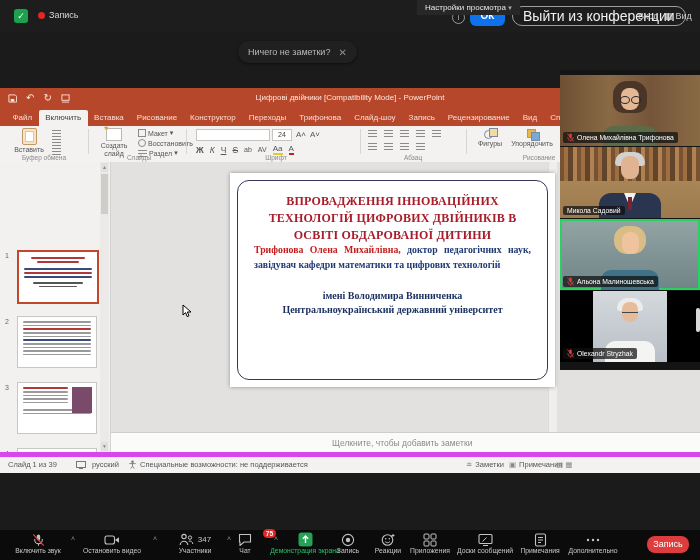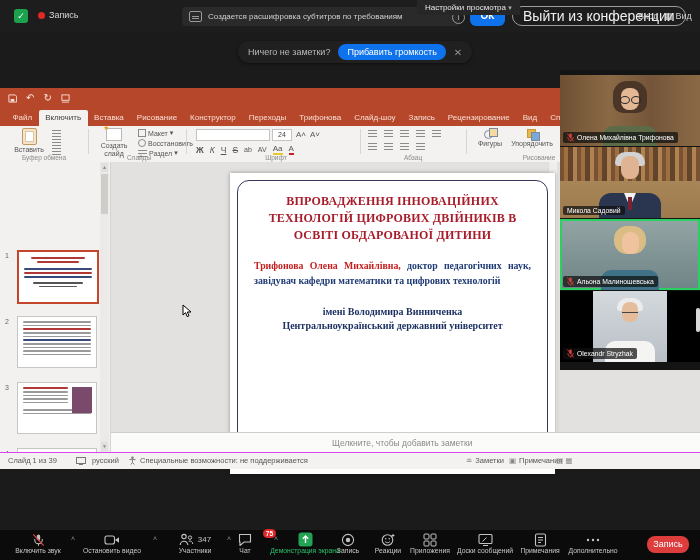--- a/index.html
+++ b/index.html
@@ -72,31 +72,31 @@
   .thumbs{position:absolute;top:74px;left:0;width:110px;height:290px;background:#f2f1f0;border-right:1px solid #d5d3d1;overflow:hidden;}
   .tnum{position:absolute;left:5px;font-size:7px;color:#666;}
   .tbox{position:absolute;left:17px;width:78px;height:50px;background:#fff;border:1px solid #c8c6c4;overflow:hidden;cursor:pointer;}
   .tbox.sel{border:2px solid #c4472b;}
   .ln{height:2px;border-radius:1px;margin:2px 5px 0;}
   .lr{background:#b23737;} .lb{background:#3a4a7a;} .lg{background:#9a9a9a;height:1.5px;} .ld{background:#555;height:1.5px;}
   .tscroll{position:absolute;right:1px;top:0;width:9px;height:100%;background:#eceae8;}
   .tscroll .ar{position:absolute;left:1px;width:7px;height:9px;color:#888;font-size:5px;line-height:9px;text-align:center;background:#e2e0de;}
   .sscroll{position:absolute;left:548px;top:74px;width:8px;height:270px;background:#efeeec;border-left:1px solid #ddd;}
 
-  .slide{position:absolute;left:230px;top:85px;width:325px;height:301px;background:#fff;box-shadow:0 0 4px rgba(0,0,0,.35);
+  .slide{position:absolute;left:230px;top:85px;width:325px;height:214px;background:#fff;box-shadow:0 0 4px rgba(0,0,0,.35);
          font-family:"Liberation Serif",serif;cursor:default;}
   .frame{position:absolute;inset:7px;border:1px solid #37375c;border-radius:12px;pointer-events:none;}
   .stitle{margin:20px 26px 0;text-align:center;font-weight:bold;font-size:12px;line-height:1.4;color:#a81d2b;letter-spacing:.2px;}
   .sauth{margin:20px 24px 0;text-align:justify;font-weight:bold;font-size:9.8px;line-height:1.5;color:#1f3a75;}
   .sauth b{color:#c41e1e;}
   .sinst{margin-top:16px;text-align:center;font-weight:bold;font-size:10px;line-height:1.45;color:#1d3263;}
 
   .notesbar{position:absolute;left:111px;top:344px;width:589px;height:20px;background:#fbfbfa;border-top:1px solid #d0cecb;}
   .notesbar .ph{position:absolute;left:221px;top:5px;font-size:8.5px;color:#8a8a8a;}
-  .statusbar{position:absolute;left:0;top:364px;width:700px;height:16px;background:#f3f2f1;border-top:1px solid #d946ef;
+  .statusbar{position:absolute;left:0;top:364px;width:700px;height:16px;background:#f3f2f1;border-top:5px solid #d946ef;
              font-size:7.5px;color:#565656;text-decoration:underline;}
   .statusbar .it{position:absolute;top:3px;display:flex;align-items:center;gap:3px;white-space:nowrap;}
 
   .cursor{position:absolute;left:182px;top:304px;z-index:15;}
 
   
   .vp{position:absolute;right:0;top:70px;width:140px;height:300px;background:#141414;z-index:10;}
   .vt{position:absolute;left:0;width:140px;height:71px;overflow:hidden;background:#333;}
   .vt.active{outline:2px solid #2ad061;outline-offset:-2px;}
   .plabel{position:absolute;left:3px;bottom:3px;display:flex;align-items:center;gap:3px;background:rgba(15,15,15,.72);
@@ -123,57 +123,53 @@
 <body>
 
 <div id="stage">
 
   <div class="topbar">
     <div class="shield">✓</div>
     <div class="rec">
       <span class="dot"></span>
       <span>Запись</span>
     </div>
-    <div class="ccpill">
-      <span class="ccic"></span>
-      <span>Создается расшифровка субтитров по требованиям</span>
-    </div>
     <div class="infoc">i</div>
     <div class="okbtn">ОК</div>
     <div class="leavebtn">Выйти из конференции</div>
     <div class="signin">Вход</div>
     <div class="viewb">
       <span>▦</span>
       <span>Вид</span>
     </div>
   </div>
   <div class="vset">
     <span>Настройки просмотра</span> <span class="car">▾</span>
   </div>
 
   <div class="prompt">
     <span class="q">Ничего не заметки?</span>
-    <span class="act">Прибавить громкость</span>
     <span class="x">✕</span>
   </div>
 
   <div class="ppt">
     <div class="ptitle">
       <div class="qat">
         <svg width="9" height="9" viewBox="0 0 10 10">
             <path d="M1 1h7l1.5 1.5V9H1z" fill="none" stroke="#fbe3da" stroke-width="1"></path>
             <rect x="3" y="5.5" width="4" height="3" fill="#fbe3da"></rect>
           </svg>
         <span>↶</span>
         <span>↻</span>
         <svg width="9" height="9" viewBox="0 0 10 10">
             <rect x="1" y="1" width="8" height="6" fill="none" stroke="#fbe3da"></rect>
             <line x1="1" y1="9" x2="9" y2="9" stroke="#fbe3da"></line>
           </svg>
       </div>
+      <div class="wtitle">Цифрові двійники [Compatibility Mode] - PowerPoint</div>
     </div>
 
     <div class="ptabs">
       <span class="ptab">Файл</span>
       <span class="ptab on">Включить</span>
       <span class="ptab">Вставка</span>
       <span class="ptab">Рисование</span>
       <span class="ptab">Конструктор</span>
       <span class="ptab">Переходы</span>
       <span class="ptab">Трифонова</span>
@@ -335,21 +331,21 @@
         <span class="ar" style="bottom:1px;">▼</span>
         <span style="position:absolute;left:1px;top:12px;width:7px;height:40px;background:#cfcdca;"></span>
       </div>
     </div>
 
     <div class="sscroll"></div>
 
     <div class="slide">
       <div class="frame"></div>
       <div class="stitle">ВПРОВАДЖЕННЯ ІННОВАЦІЙНИХ ТЕХНОЛОГІЙ ЦИФРОВИХ ДВІЙНИКІВ В ОСВІТІ ОБДАРОВАНОЇ ДИТИНИ</div>
-      <div class="sauth" style="margin-top:16px;"><b>Трифонова Олена Михайлівна,</b> <span>доктор педагогічних наук, завідувач кафедри математики та цифрових технологій</span></div>
+      <div class="sauth" style="margin-top:0;"><b>Трифонова Олена Михайлівна,</b> <span>доктор педагогічних наук, завідувач кафедри математики та цифрових технологій</span></div>
       <div class="sinst">
         <div>імені Володимира Винниченка</div>
         <div>Центральноукраїнський державний університет</div>
       </div>
     </div>
 
     <div class="notesbar">
       <span class="ph">Щелкните, чтобы добавить заметки</span>
     </div>
 

